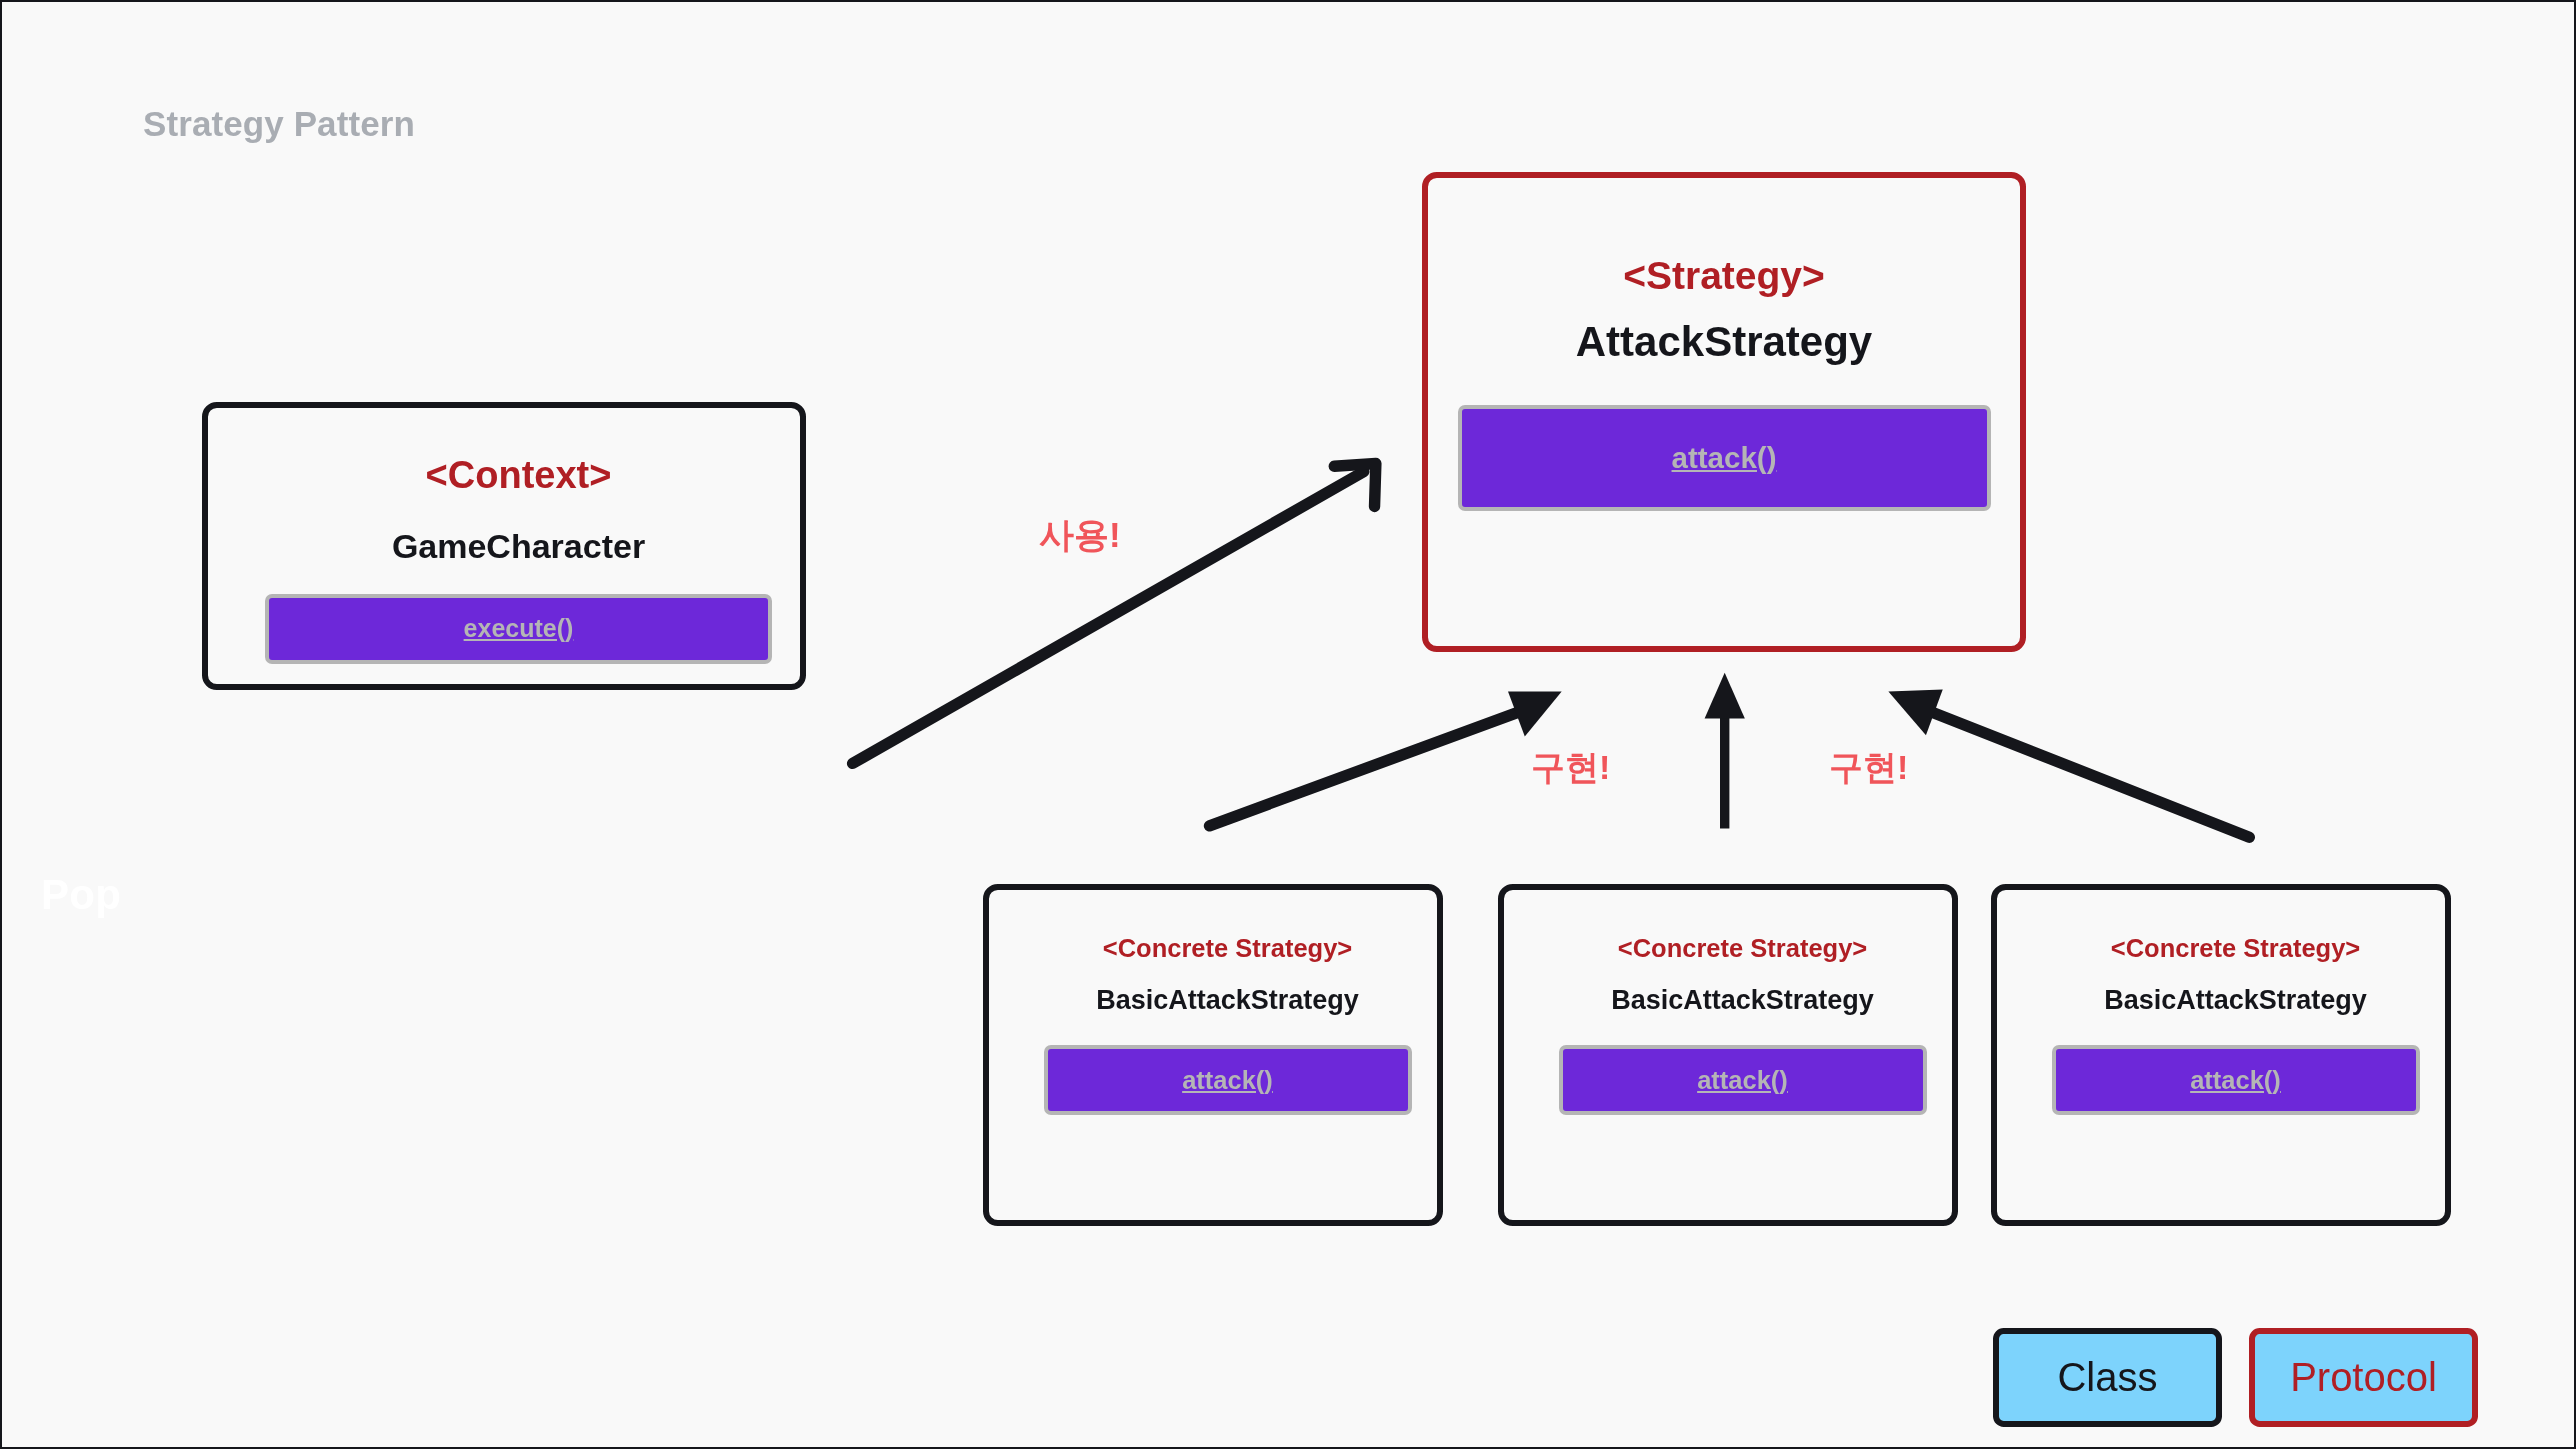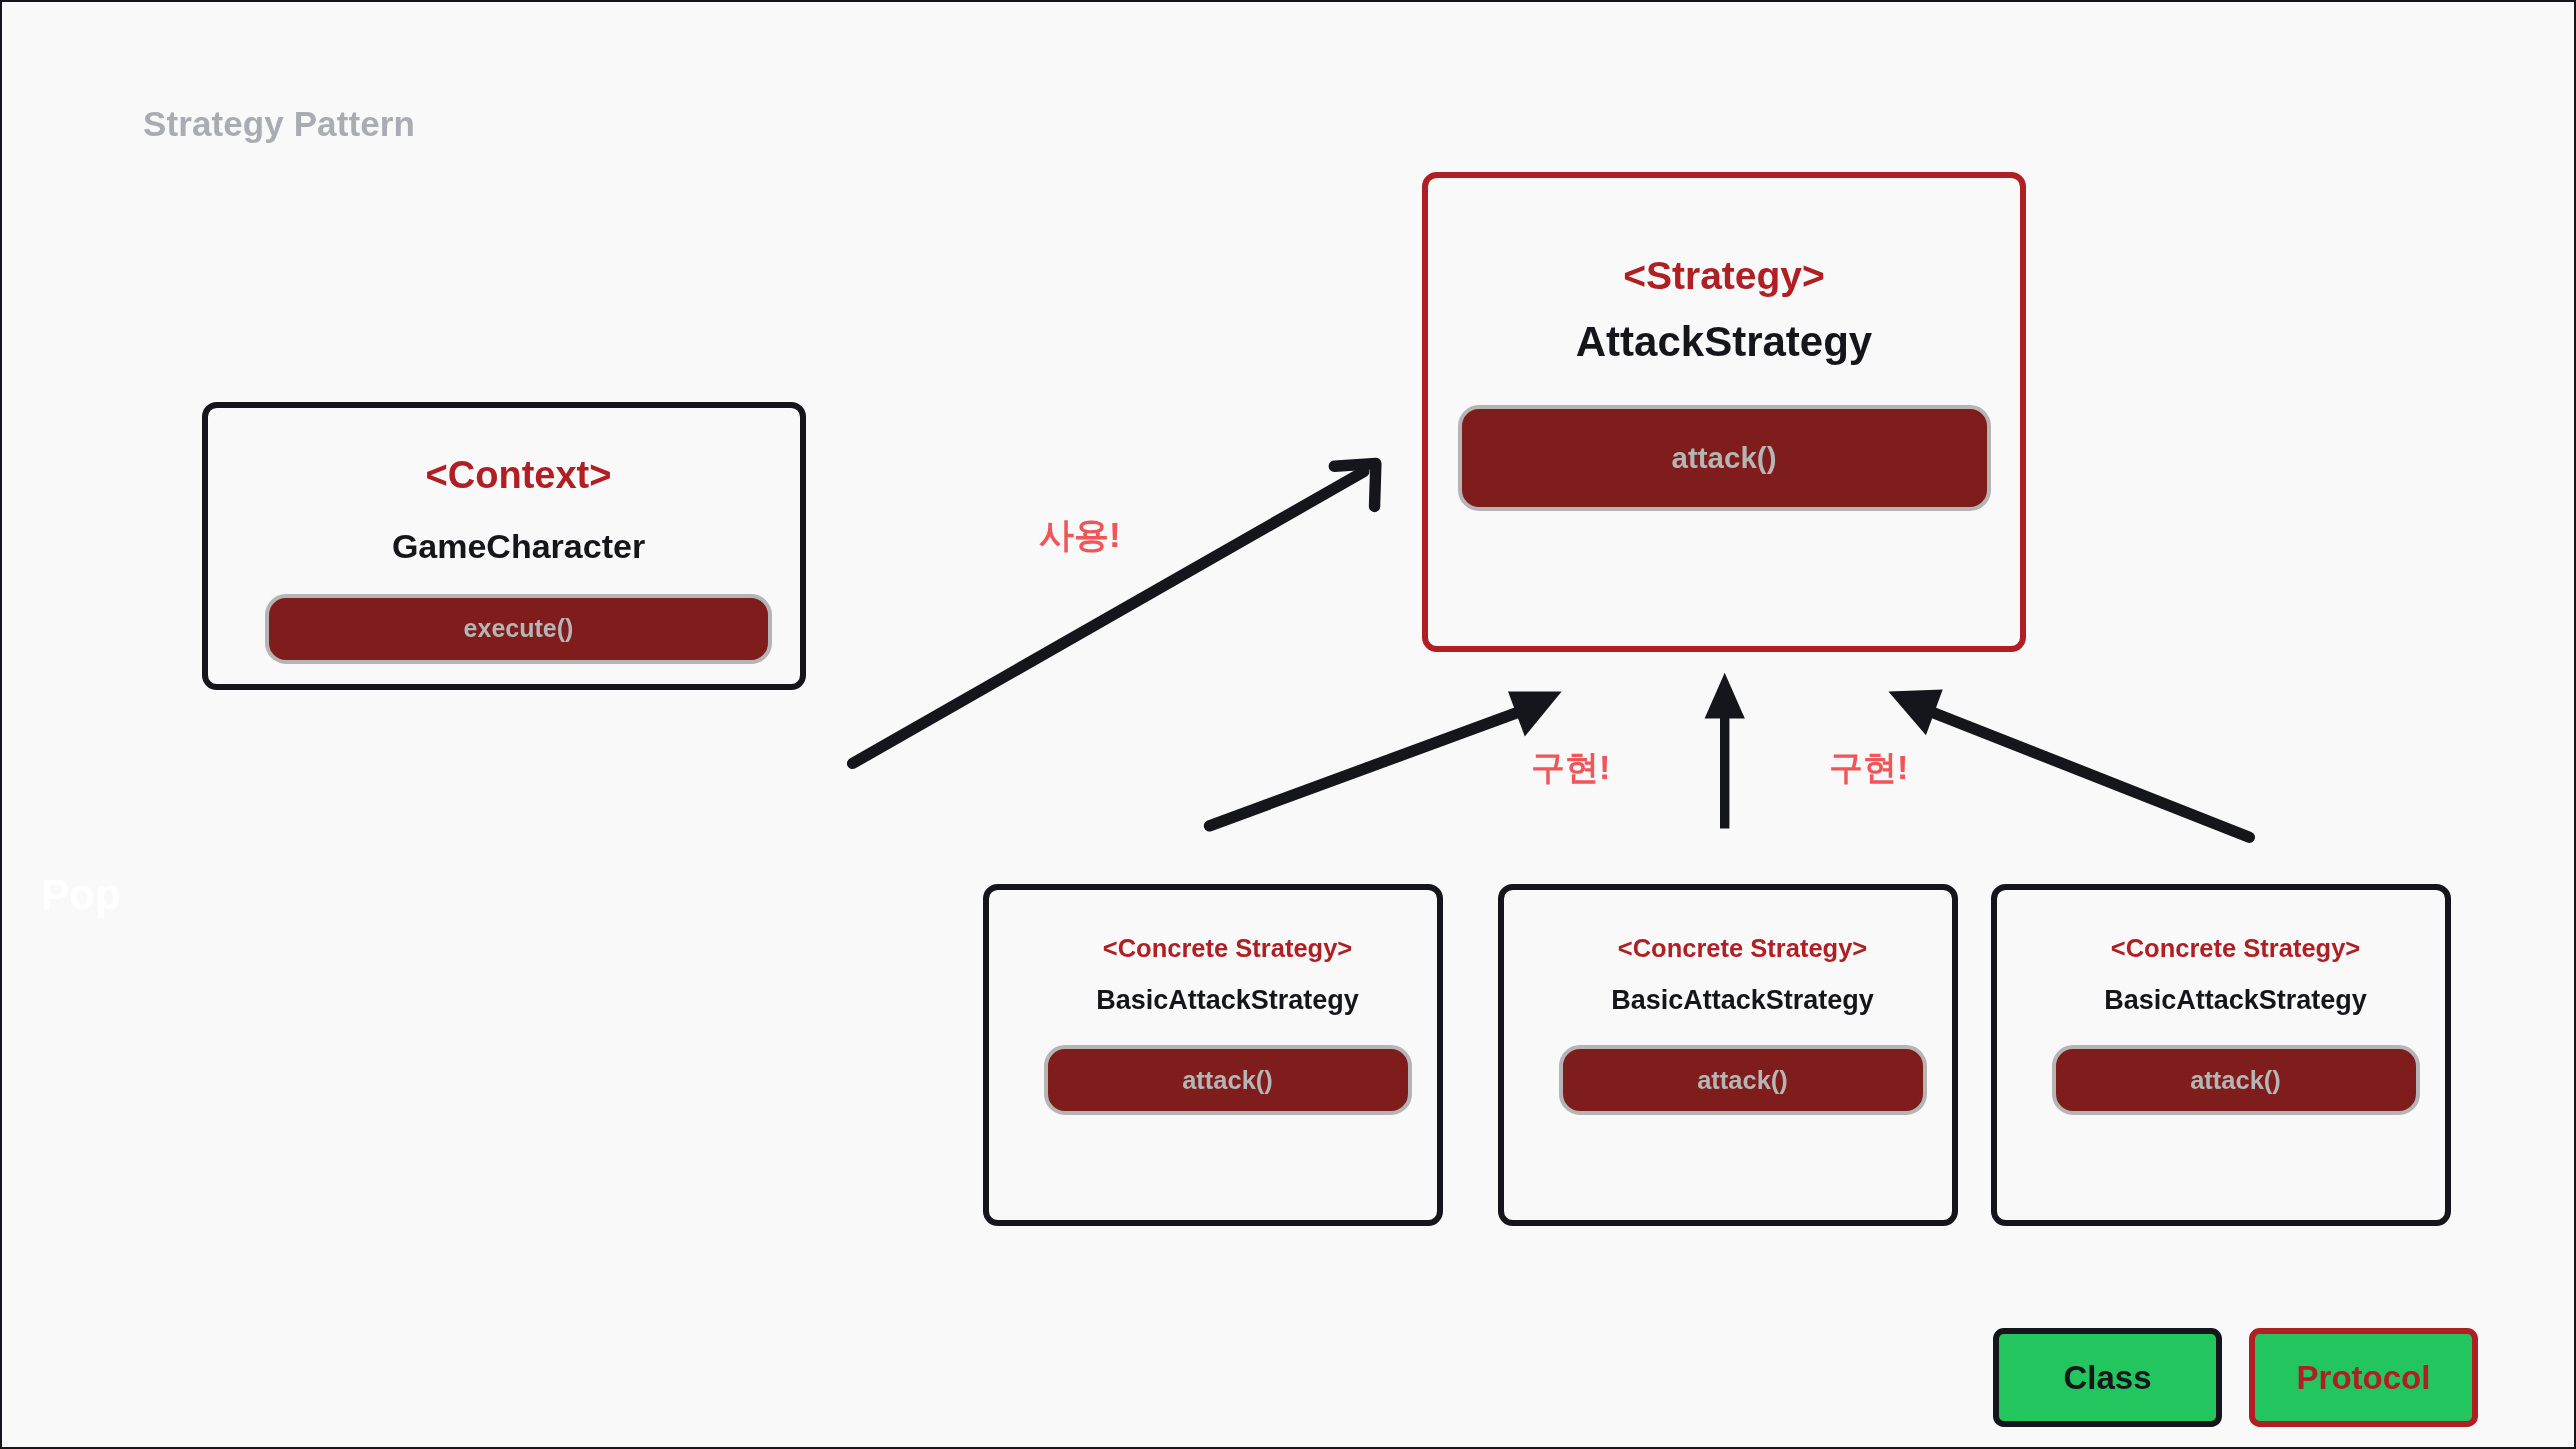--- a/index.html
+++ b/index.html
@@ -62,28 +62,29 @@
     text-align: center;
   }
   .class-name {
     font-weight: 700;
     color: #15161b;
     white-space: nowrap;
     text-align: center;
   }
   .member-row {
     border: 4px solid #b5b5b5;
-    border-radius: 21px;
-    background: #7f1d1d;
+    border-radius: 7px;
+    background: #6d28d9;
     color: #b5b5b5;
     font-weight: 600;
     display: flex;
     align-items: center;
     justify-content: center;
     white-space: nowrap;
+    text-decoration: underline;
   }
 
   
   #context-box {
     left: 200px; top: 400px;
     width: 604px; height: 288px;
   }
   #context-box .stereotype { font-size: 38px; margin-top: 46px; }
   #context-box .class-name { font-size: 34px; margin-top: 29.5px; }
   #context-box .members { width: 100%; padding: 0 28px; margin-top: 28px; }
@@ -130,26 +131,26 @@
   
   #legend {
     position: absolute;
     left: 1991px; top: 1326px;
     display: flex;
     gap: 27px;
   }
   .legend-chip {
     width: 229px; height: 99px;
     border-radius: 10.7px;
-    background: #22c55e;
+    background: #7dd3fc;
     display: flex;
     align-items: center;
     justify-content: center;
-    font-size: 33px;
-    font-weight: 700;
+    font-size: 40px;
+    font-weight: 400;
   }
   .legend-chip.class-chip    { border: 6px solid #15161b; color: #15161b; }
   .legend-chip.protocol-chip { border: 6px solid #b01f24; color: #b01f24; }
 </style>
 </head>
 <body>
 
 <div id="canvas">
 
   <div id="diagram-title">Strategy Pattern</div>

